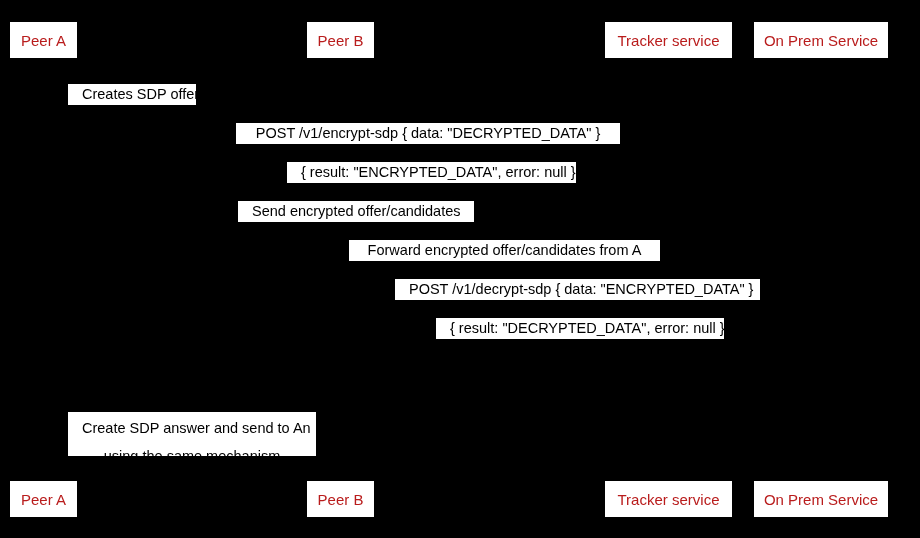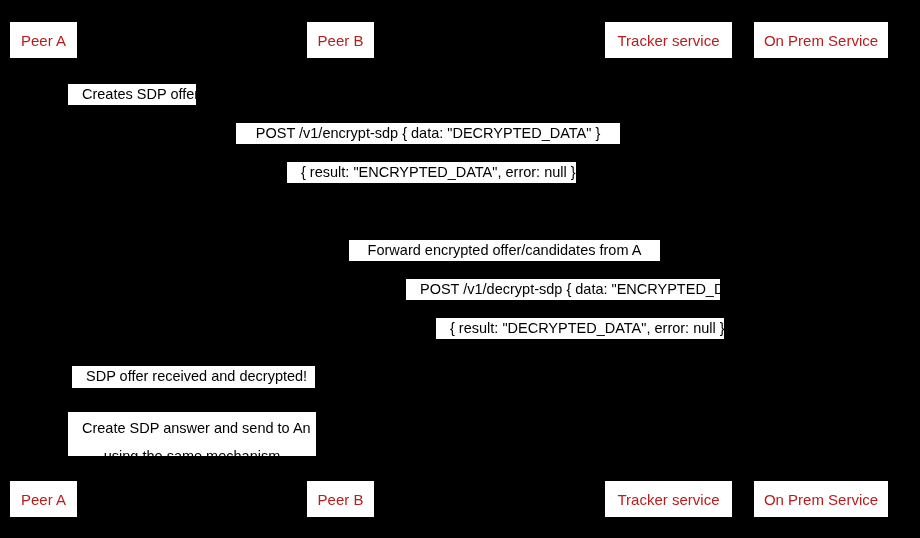--- a/index.html
+++ b/index.html
@@ -83,28 +83,28 @@
   <div class="msg-arrow" style="left:340px; top:262px; width:328px;"></div>
   <div class="msg-arrow" style="left:340px; top:301px; width:481px;"></div>
   <div class="msg-arrow" style="left:340px; top:340px; width:481px;"></div>
 
   <div class="msg-label" style="left:68px; top:84px; width:128px; height:21px;">Creates SDP offer</div>
 
   <div class="msg-label" style="left:236px; top:123px; width:384px; height:21px;">POST /v1/encrypt-sdp { data: "DECRYPTED_DATA" }</div>
 
   <div class="msg-label" style="left:287px; top:162px; width:289px; height:21px;">{ result: "ENCRYPTED_DATA", error: null }</div>
 
+  <div class="msg-label" style="left:238px; top:201px; width:236px; height:21px;">Send encrypted offer/candidates</div>
 
   <div class="msg-label" style="left:349px; top:240px; width:311px; height:21px;">Forward encrypted offer/candidates from A</div>
 
-  <div class="msg-label" style="left:406px; top:279px; width:314px; height:21px;">POST /v1/decrypt-sdp { data: "ENCRYPTED_DATA" }</div>
+  <div class="msg-label" style="left:395px; top:279px; width:365px; height:21px;">POST /v1/decrypt-sdp { data: "ENCRYPTED_DATA" }</div>
 
   <div class="msg-label" style="left:436px; top:318px; width:288px; height:21px;">{ result: "DECRYPTED_DATA", error: null }</div>
 
-  <div class="msg-label" style="left:72px; top:366px; width:243px; height:22px;">SDP offer received and decrypted!</div>
 
   <div class="msg-label two-line" style="left:68px; top:412px; width:248px; height:44px;">Create SDP answer and send to An
 using the same mechanism</div>
 
   <div class="participant-box" style="left:10px; top:481px; width:67px; height:36px;">Peer A</div>
 
   <div class="participant-box" style="left:307px; top:481px; width:67px; height:36px;">Peer B</div>
 
   <div class="participant-box" style="left:605px; top:481px; width:127px; height:36px;">Tracker service</div>
 

